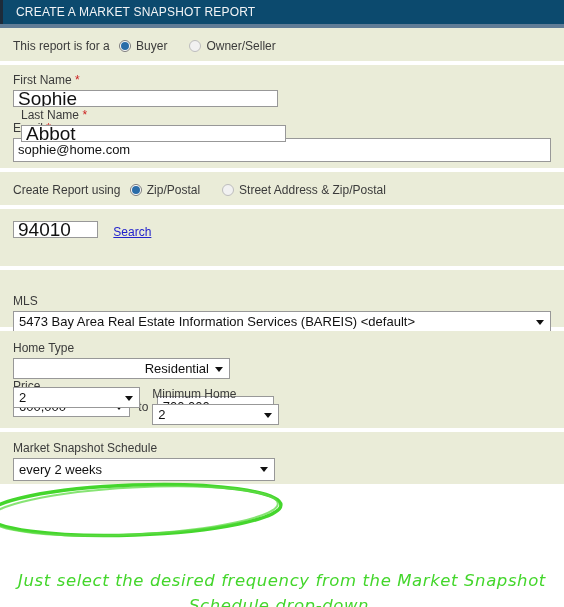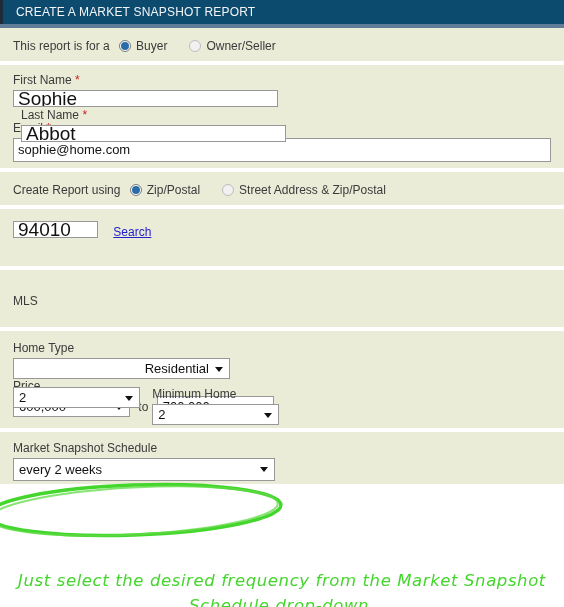--- a/index.html
+++ b/index.html
@@ -250,20 +250,24 @@
   <div class="section" style="height:57px;">
     <div class="sec-inner" style="padding-top:12px;">
       <input class="txt" style="width: 85px;" value="94010">
       <span class="link" style="margin-left:12px;">Search</span>
     </div>
   </div>
 
   <div class="section" style="height:57px;">
     <div class="sec-inner" style="padding-top:24px;">
       <span class="fld-label">MLS</span>
+      <div class="sel" style="width:538px;">
+        <span class="sel-val">5473 Bay Area Real Estate Information Services (BAREIS) &lt;default&gt;</span>
+        <span class="arrow"></span>
+      </div>
     </div>
   </div>
 
   <div class="section" style="height:97px;">
     <div class="sec-inner" style="padding-top:10px;">
       <div style="position:relative;height:46px;">
         
         <div class="inline" style="width:272px;">
           <span class="fld-label">Home Type</span>
           <div class="sel" style="width:217px;text-align:right;">

